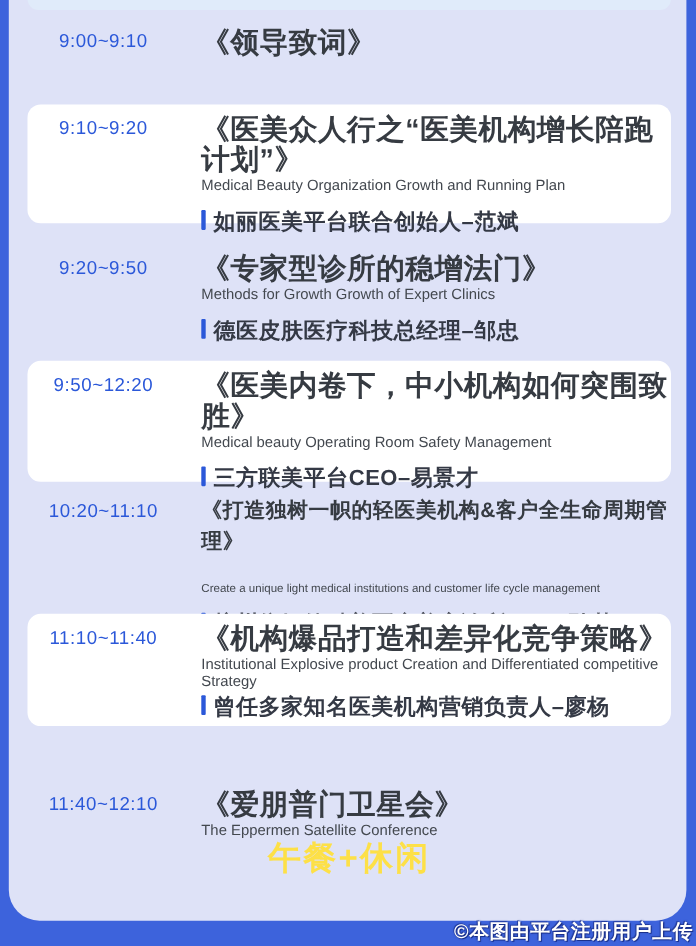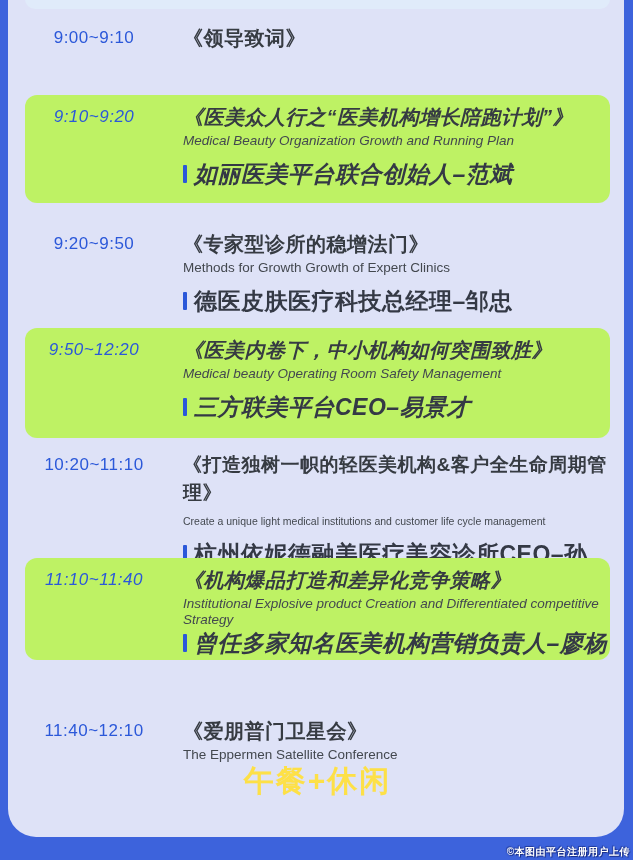--- a/index.html
+++ b/index.html
@@ -22,43 +22,43 @@
   .top-strip {
     position:absolute; left:25px; top:-6px;
     width:585px; height:15px;
     background:#E0EBFA;
     border-radius:0 0 10px 10px;
   }
   .session {
     position:absolute; left:25px; width:585px;
     display:flex; align-items:flex-start;
   }
-  .session.hl { background:#bef264; border-radius:12px; padding-top:8px;font-style:italic; }
+  .session.hl { background:#ffffff; border-radius:12px; padding-top:8px; }
   .time {
     flex:none; width:138px;
     text-align:center;
     font-size:17px; line-height:28px; font-weight:500;
     color:#2B58D9;
     letter-spacing:0.5px;
   }
   .sbody { flex:1; padding-left:20px; }
   .title {
-    font-size:20px; line-height:28px; font-weight:600;
+    font-size:26px; line-height:28px; font-weight:600;
     color:#363B42; letter-spacing:0.5px;
   }
   .subtitle {
     margin-top:2px;
     font-size:13.5px; line-height:16px; font-weight:500;
     color:#43484F;
     max-width:445px;
   }
-  .subtitle.small { font-size:10.5px; margin-top:6px; white-space:nowrap; }
+  .subtitle.small { font-size:10.5px; margin-top:20px; white-space:nowrap; }
   .speaker {
     margin-top:12px;
-    font-size:23px; line-height:26px; font-weight:600;
+    font-size:20px; line-height:26px; font-weight:600;
     color:#343945; letter-spacing:0.5px;
   }
   .speaker.tight { margin-top:2px; }
   .bar {
     display:inline-block; width:4px; height:18px;
     background:#2B58D9; border-radius:1px;
     margin-right:7px; vertical-align:-1px;
   }
   
   .s1 { top:24px; }
@@ -69,21 +69,21 @@
   .s6 { top:558px; height:102px; }
   .s7 { top:686px;margin-top:31px; }
   .lunch {
     position:absolute; left:25px; top:762px; width:585px;
     text-align:center;
     font-size:30px; line-height:38px; font-weight:700;
     color:#fde047; letter-spacing:2px;
   }
   .watermark {
     position:absolute; right:3px; bottom:1px;
-    font-size:10px; font-weight:700;
+    font-size:18px; font-weight:700;
     color:#FFFFFF;
     text-shadow:0 0 2px rgba(24,44,130,0.95), 1px 1px 0 rgba(24,44,130,0.85), -1px -1px 0 rgba(24,44,130,0.55);
     letter-spacing:0.5px;
   }
 </style>
 </head>
 <body>
 
 <div class="card"></div>
 <div class="top-strip"></div>

